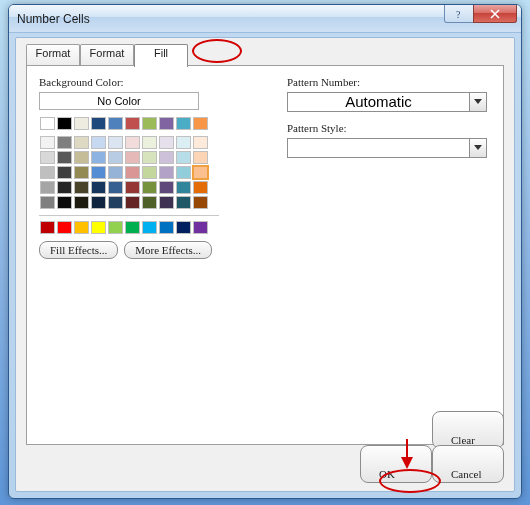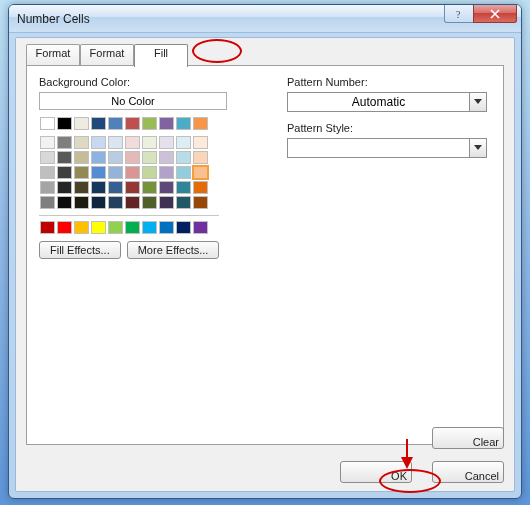--- a/index.html
+++ b/index.html
@@ -99,23 +99,23 @@
     height: 23px;
   }
   .tabcontent {
     border: 1px solid #9e9e9e;
     background: #fff;
     height: 380px;
     margin-top: -1px;
     padding: 10px 12px;
     position: relative;
   }
-  .label { color: #222; }
+  .label { color: #222; font-family: Liberation Serif, serif; }
   .nocolorbtn {
-    width: 188px; height: 18px;
+    width: 160px; height: 18px;
     border: 1px solid #adadad;
     background: #fff;
     text-align: center;
     line-height: 16px;
     font-size: 11px;
     margin-top: 4px;
   }
   .swatches {
     margin-top: 6px;
   }
@@ -127,24 +127,24 @@
   }
   .sw.sel { outline: 2px solid #f0a040; outline-offset: -1px; border: 1px solid #d08020;}
   .hr {
     border: none; border-top: 1px solid #c8c8c8;
     margin: 5px 0 4px 0;
     width: 180px;
   }
   .btn {
     border: 1px solid #8c8c8c;
     background: linear-gradient(to bottom, #fdfdfd, #e6e6e6);
-    border-radius: 3px;
+    border-radius: 8px;
     padding: 2px 10px;
     font-size: 11px;
-    font-family: Liberation Sans, sans-serif;
+    font-family: Liberation Serif, serif;
     color: #222;
   }
   .btnrow { display: flex; gap: 6px; margin-top: 6px;}
   .rightcol {
     position: absolute;
     left: 260px; top: 10px;
     width: 200px;
   }
   .combo {
     display: flex;
@@ -152,21 +152,21 @@
     margin-bottom: 10px;
   }
   .combo .field {
     flex: 1;
     height: 20px;
     border: 1px solid #8e8e8e;
     border-right: none;
     background: #fff;
     line-height: 18px;
     text-align: center;
-    font-size: 12px;
+    font-size: 15px;
   }
   .combo .drop {
     width: 18px; height: 20px;
     border: 1px solid #8e8e8e;
     background: linear-gradient(to bottom,#fefefe,#e1e1e1);
     display: flex;
     align-items: center;
     justify-content: center;
   }
   .combo .drop svg { width: 8px; height: 6px; }
@@ -186,27 +186,27 @@
     font-size: 11px;
   }
   .swatch-preview {
     height: 30px;
     background: #f8c690;
   }
   .footer {
     position: absolute;
     right: 10px; bottom: 8px;
     display: flex;
-    gap: 20px;
+    gap: 0;
   }
   .clearbtn-row {
     position: absolute;
     right: 10px; bottom: 42px;
   }
-  .footer .btn, .clearbtn-row .btn { width: 72px; height: 22px; padding: 4px; text-align: right; line-height: 20px;}
+  .footer .btn, .clearbtn-row .btn { width: 72px; height: 22px; padding: 18px; text-align: left; line-height: 20px;}
   
   .anno-oval {
     position: absolute;
     border: 2px solid #d20000;
     border-radius: 50%;
     pointer-events: none;
   }
   .anno-arrow {
     position: absolute;
     pointer-events: none;

